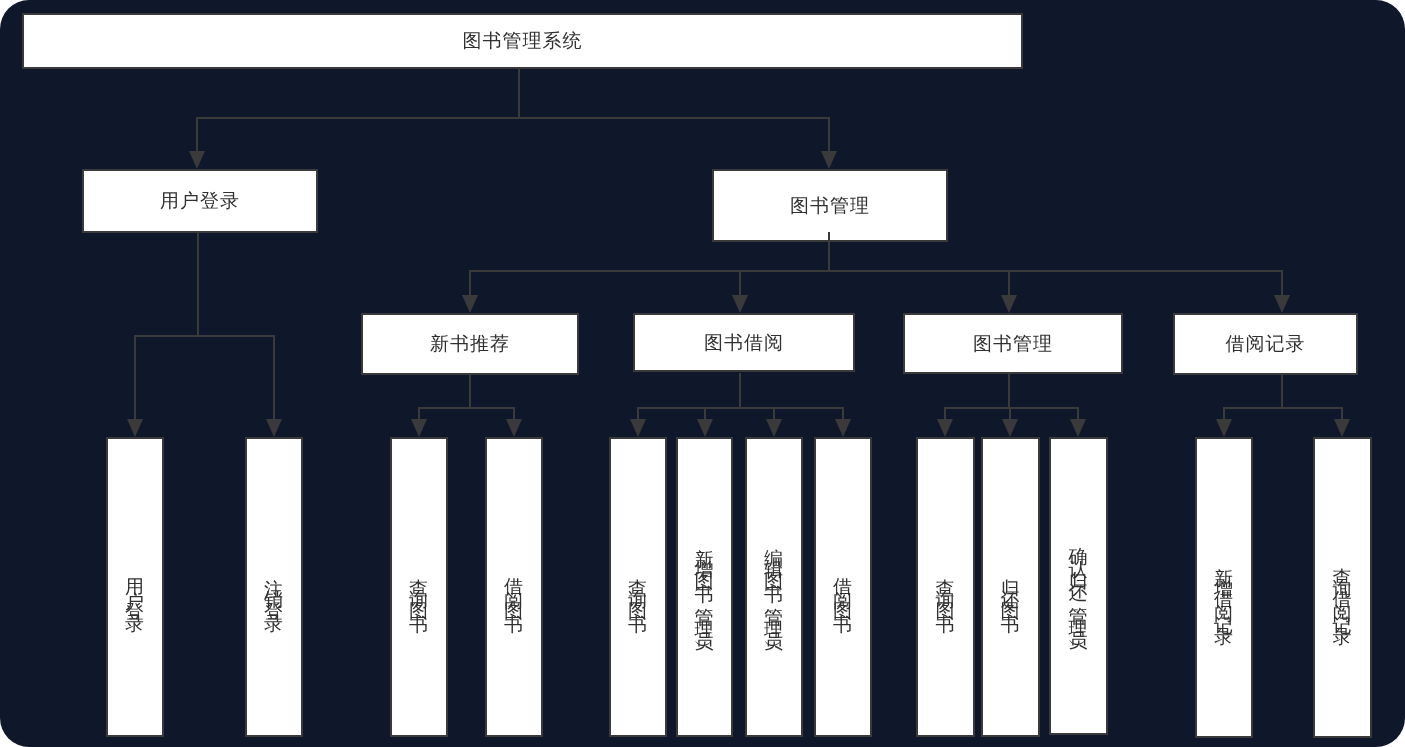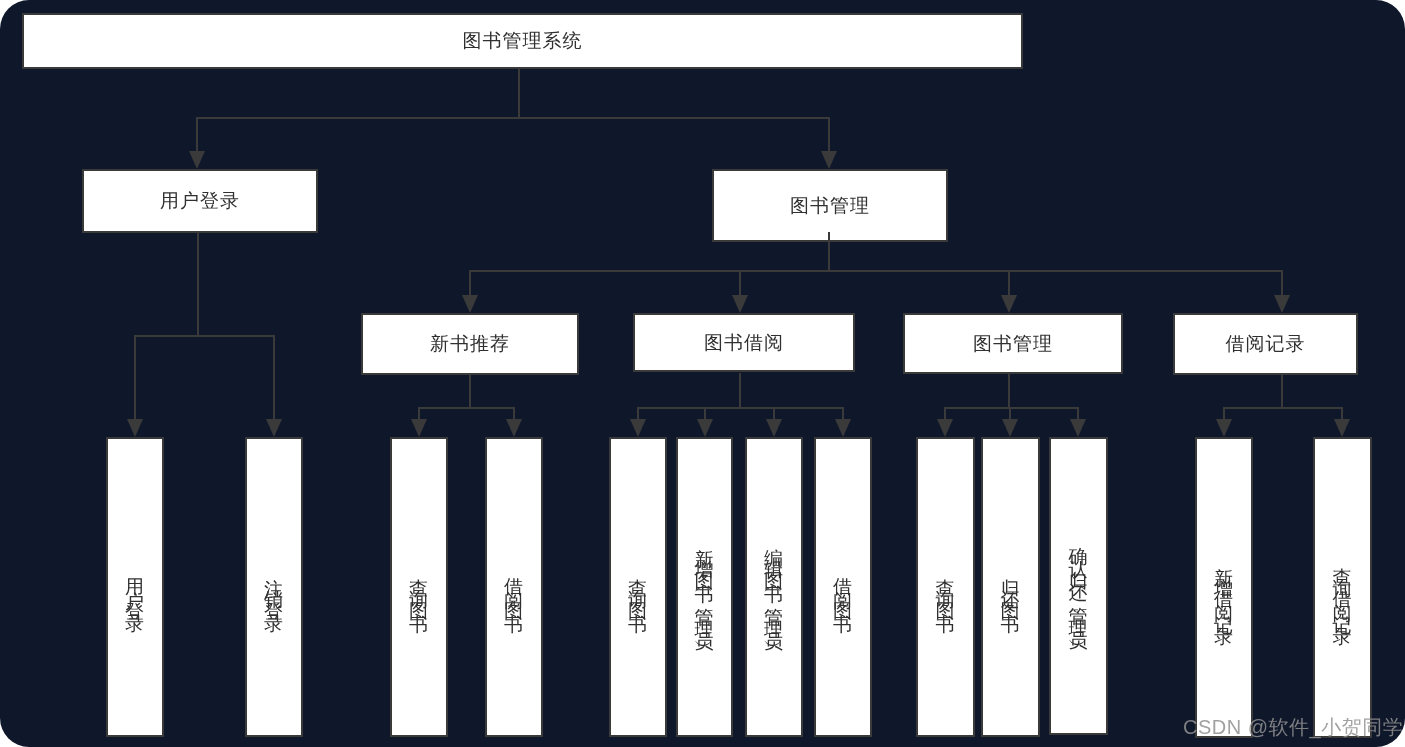--- a/index.html
+++ b/index.html
@@ -156,15 +156,14 @@
     <span class="vtext">确认归还（管理员）</span>
   </div>
 
   <div class="node leaf" style="left:1195px; top:437px; width:58px; height:301px;">
     <span class="vtext">新增借阅记录</span>
   </div>
   <div class="node leaf" style="left:1313px; top:437px; width:59px; height:301px;">
     <span class="vtext">查询借阅记录</span>
   </div>
 
-  <div id="watermark">CSDN @软件_小贺同学</div>
 
 </div>
 
 </body></html>

